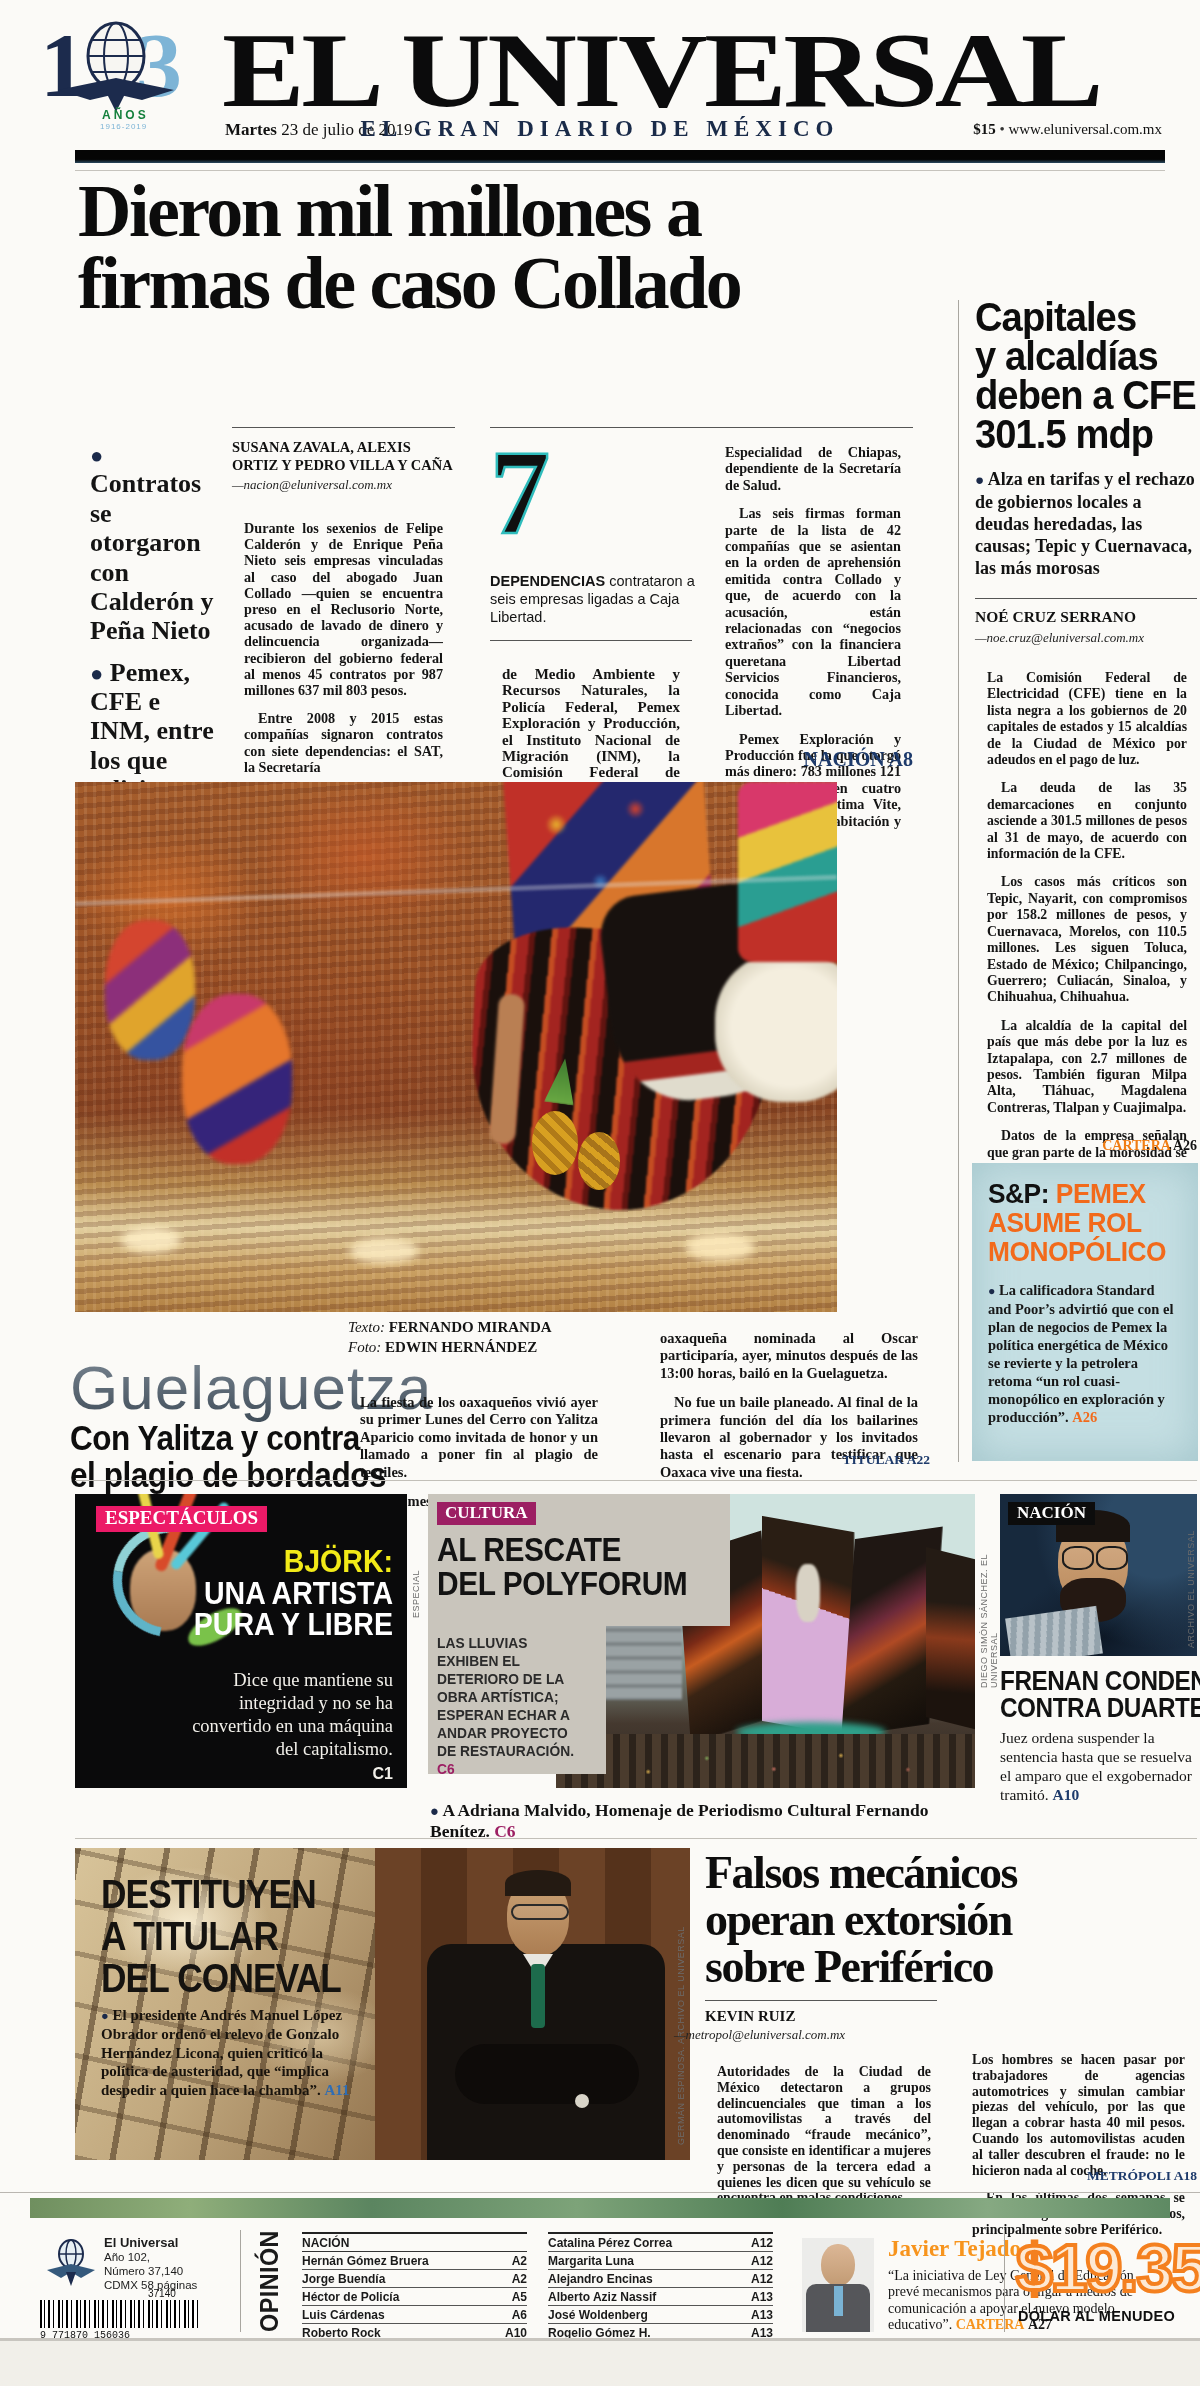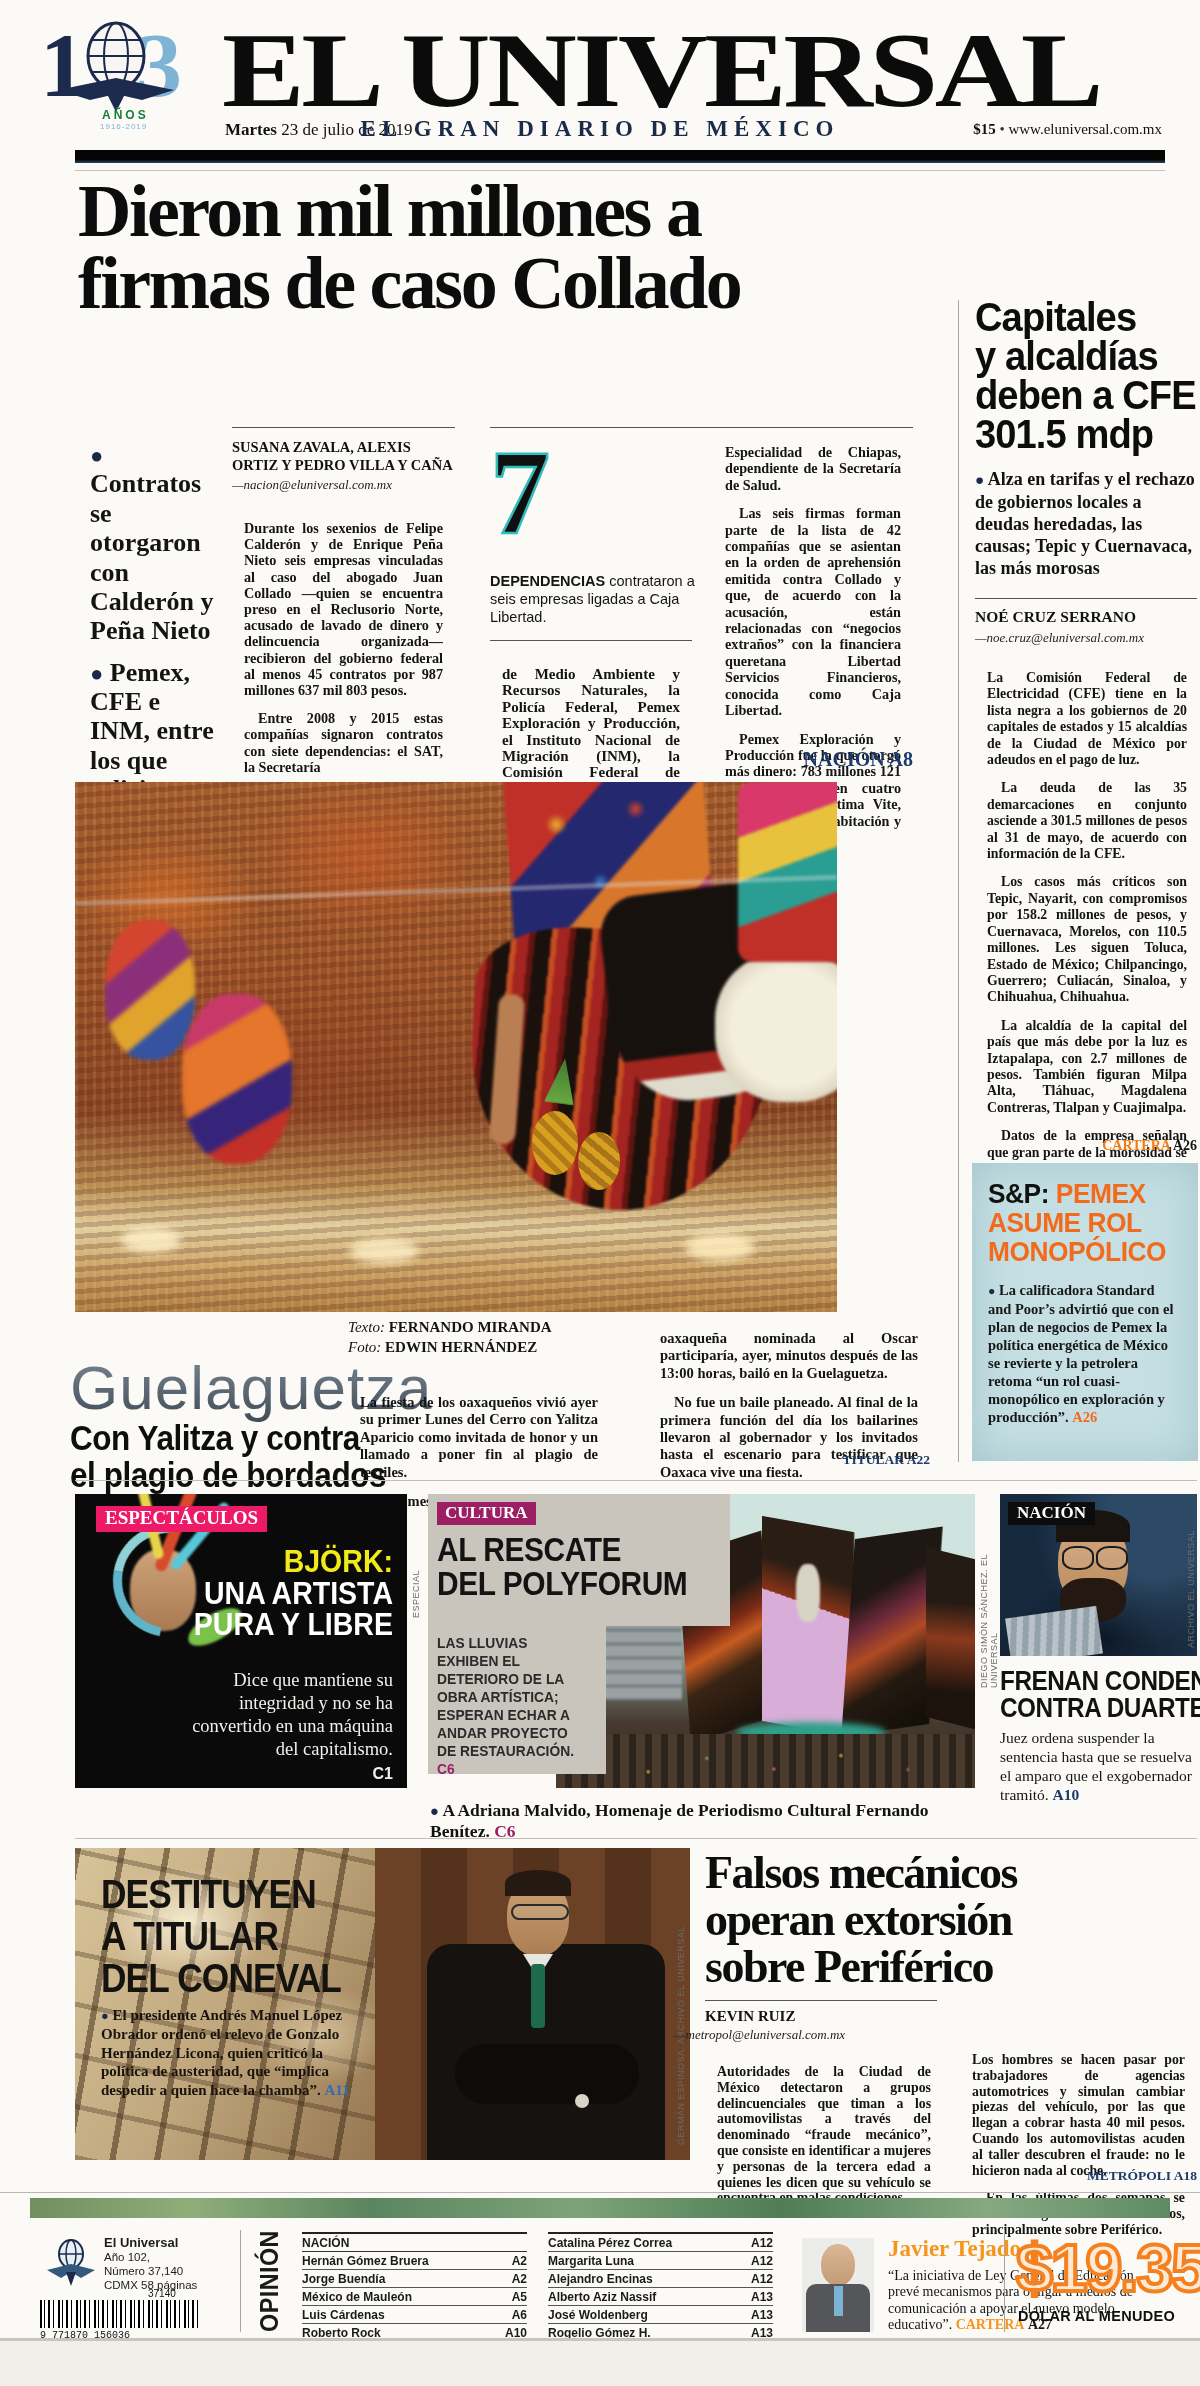--- a/index.html
+++ b/index.html
@@ -366,21 +366,21 @@
     </div>
     <div class="dirrow">
         <span>Hernán Gómez Bruera</span>
         <span>A2</span>
       </div>
     <div class="dirrow">
         <span>Jorge Buendía</span>
         <span>A2</span>
       </div>
     <div class="dirrow">
-        <span>México de Mauleón</span>
+        <span>Héctor de Policía</span>
         <span>A5</span>
       </div>
     <div class="dirrow">
         <span>Luis Cárdenas</span>
         <span>A6</span>
       </div>
     <div class="dirrow">
         <span>Roberto Rock</span>
         <span>A10</span>
       </div>

